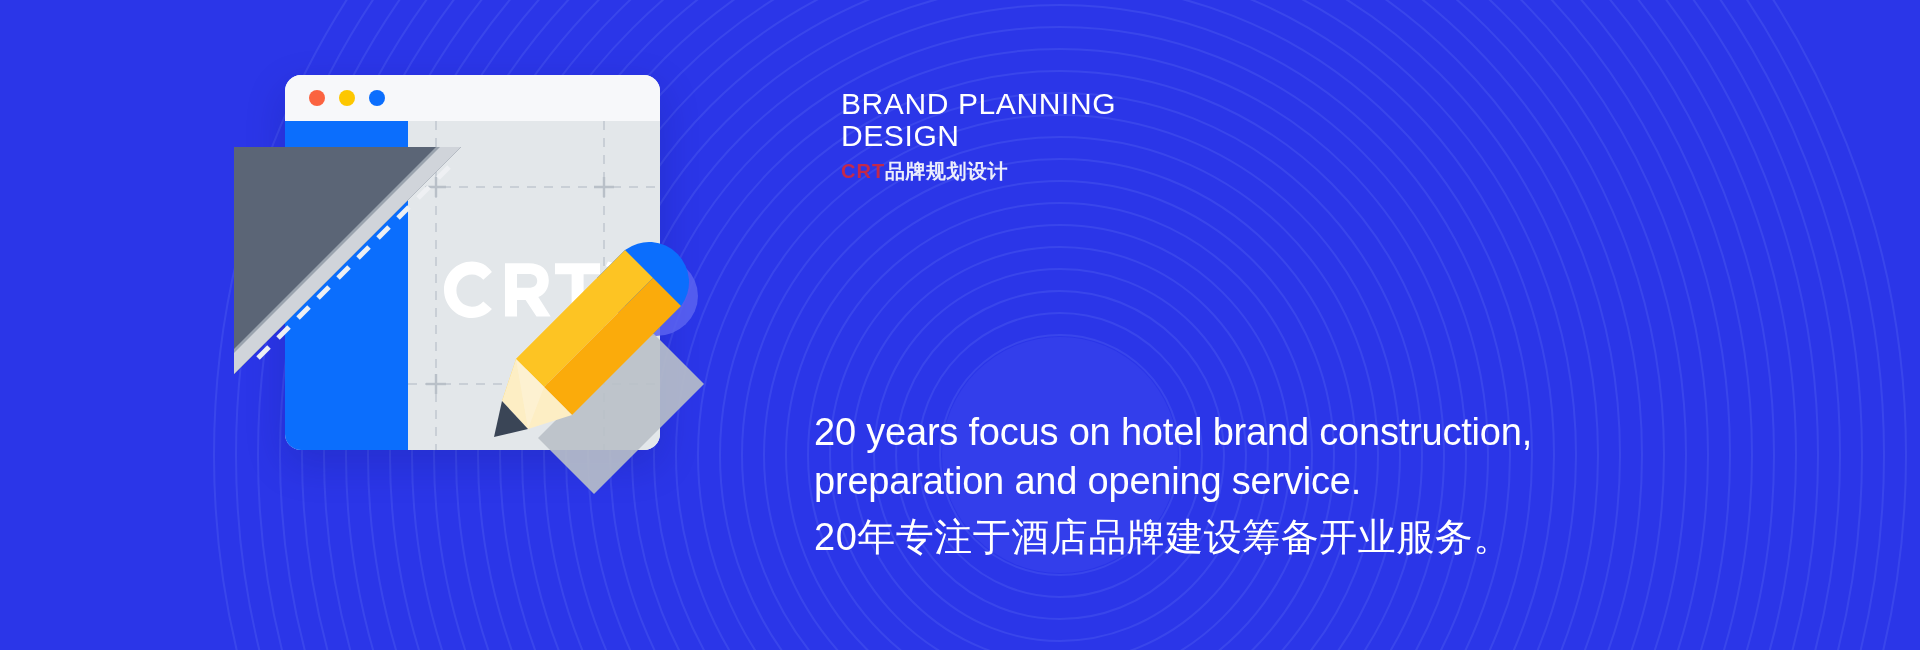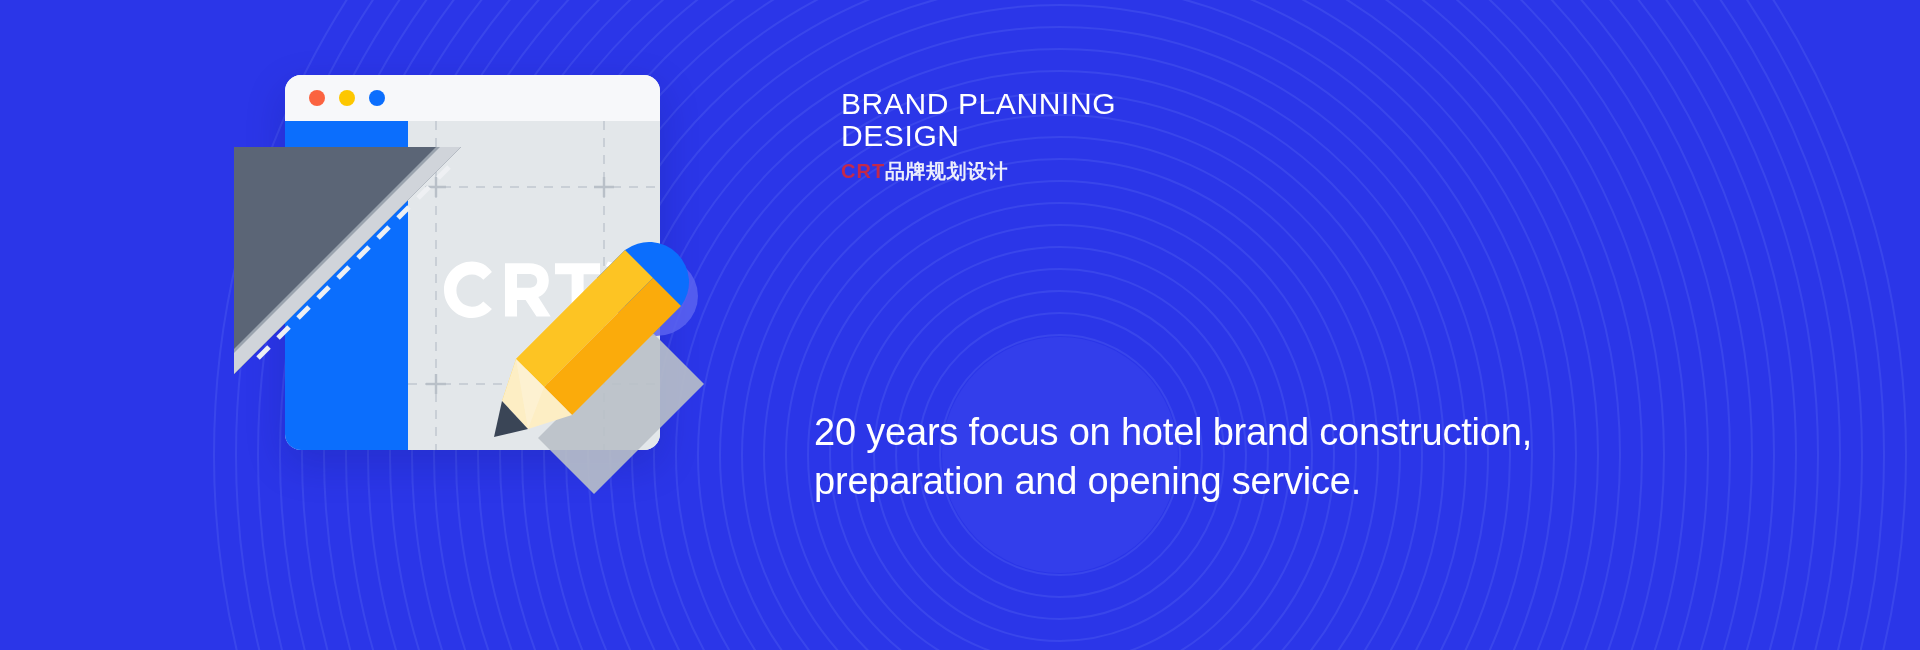--- a/index.html
+++ b/index.html
@@ -314,15 +314,16 @@
 
   <div class="eyebrow">
     <p class="eyebrow-en">BRAND PLANNING
 DESIGN</p>
     <p class="eyebrow-cn"><span class="brand">CRT</span><span>品牌规划设计</span></p>
   </div>
 
   <div class="headline">
     <p class="headline-en">20 years focus on hotel brand construction,
 preparation and opening service.</p>
+    <p class="headline-cn">20年专注于酒店品牌建设筹备开业服务。</p>
   </div>
 
 </div>
 
 </body></html>

